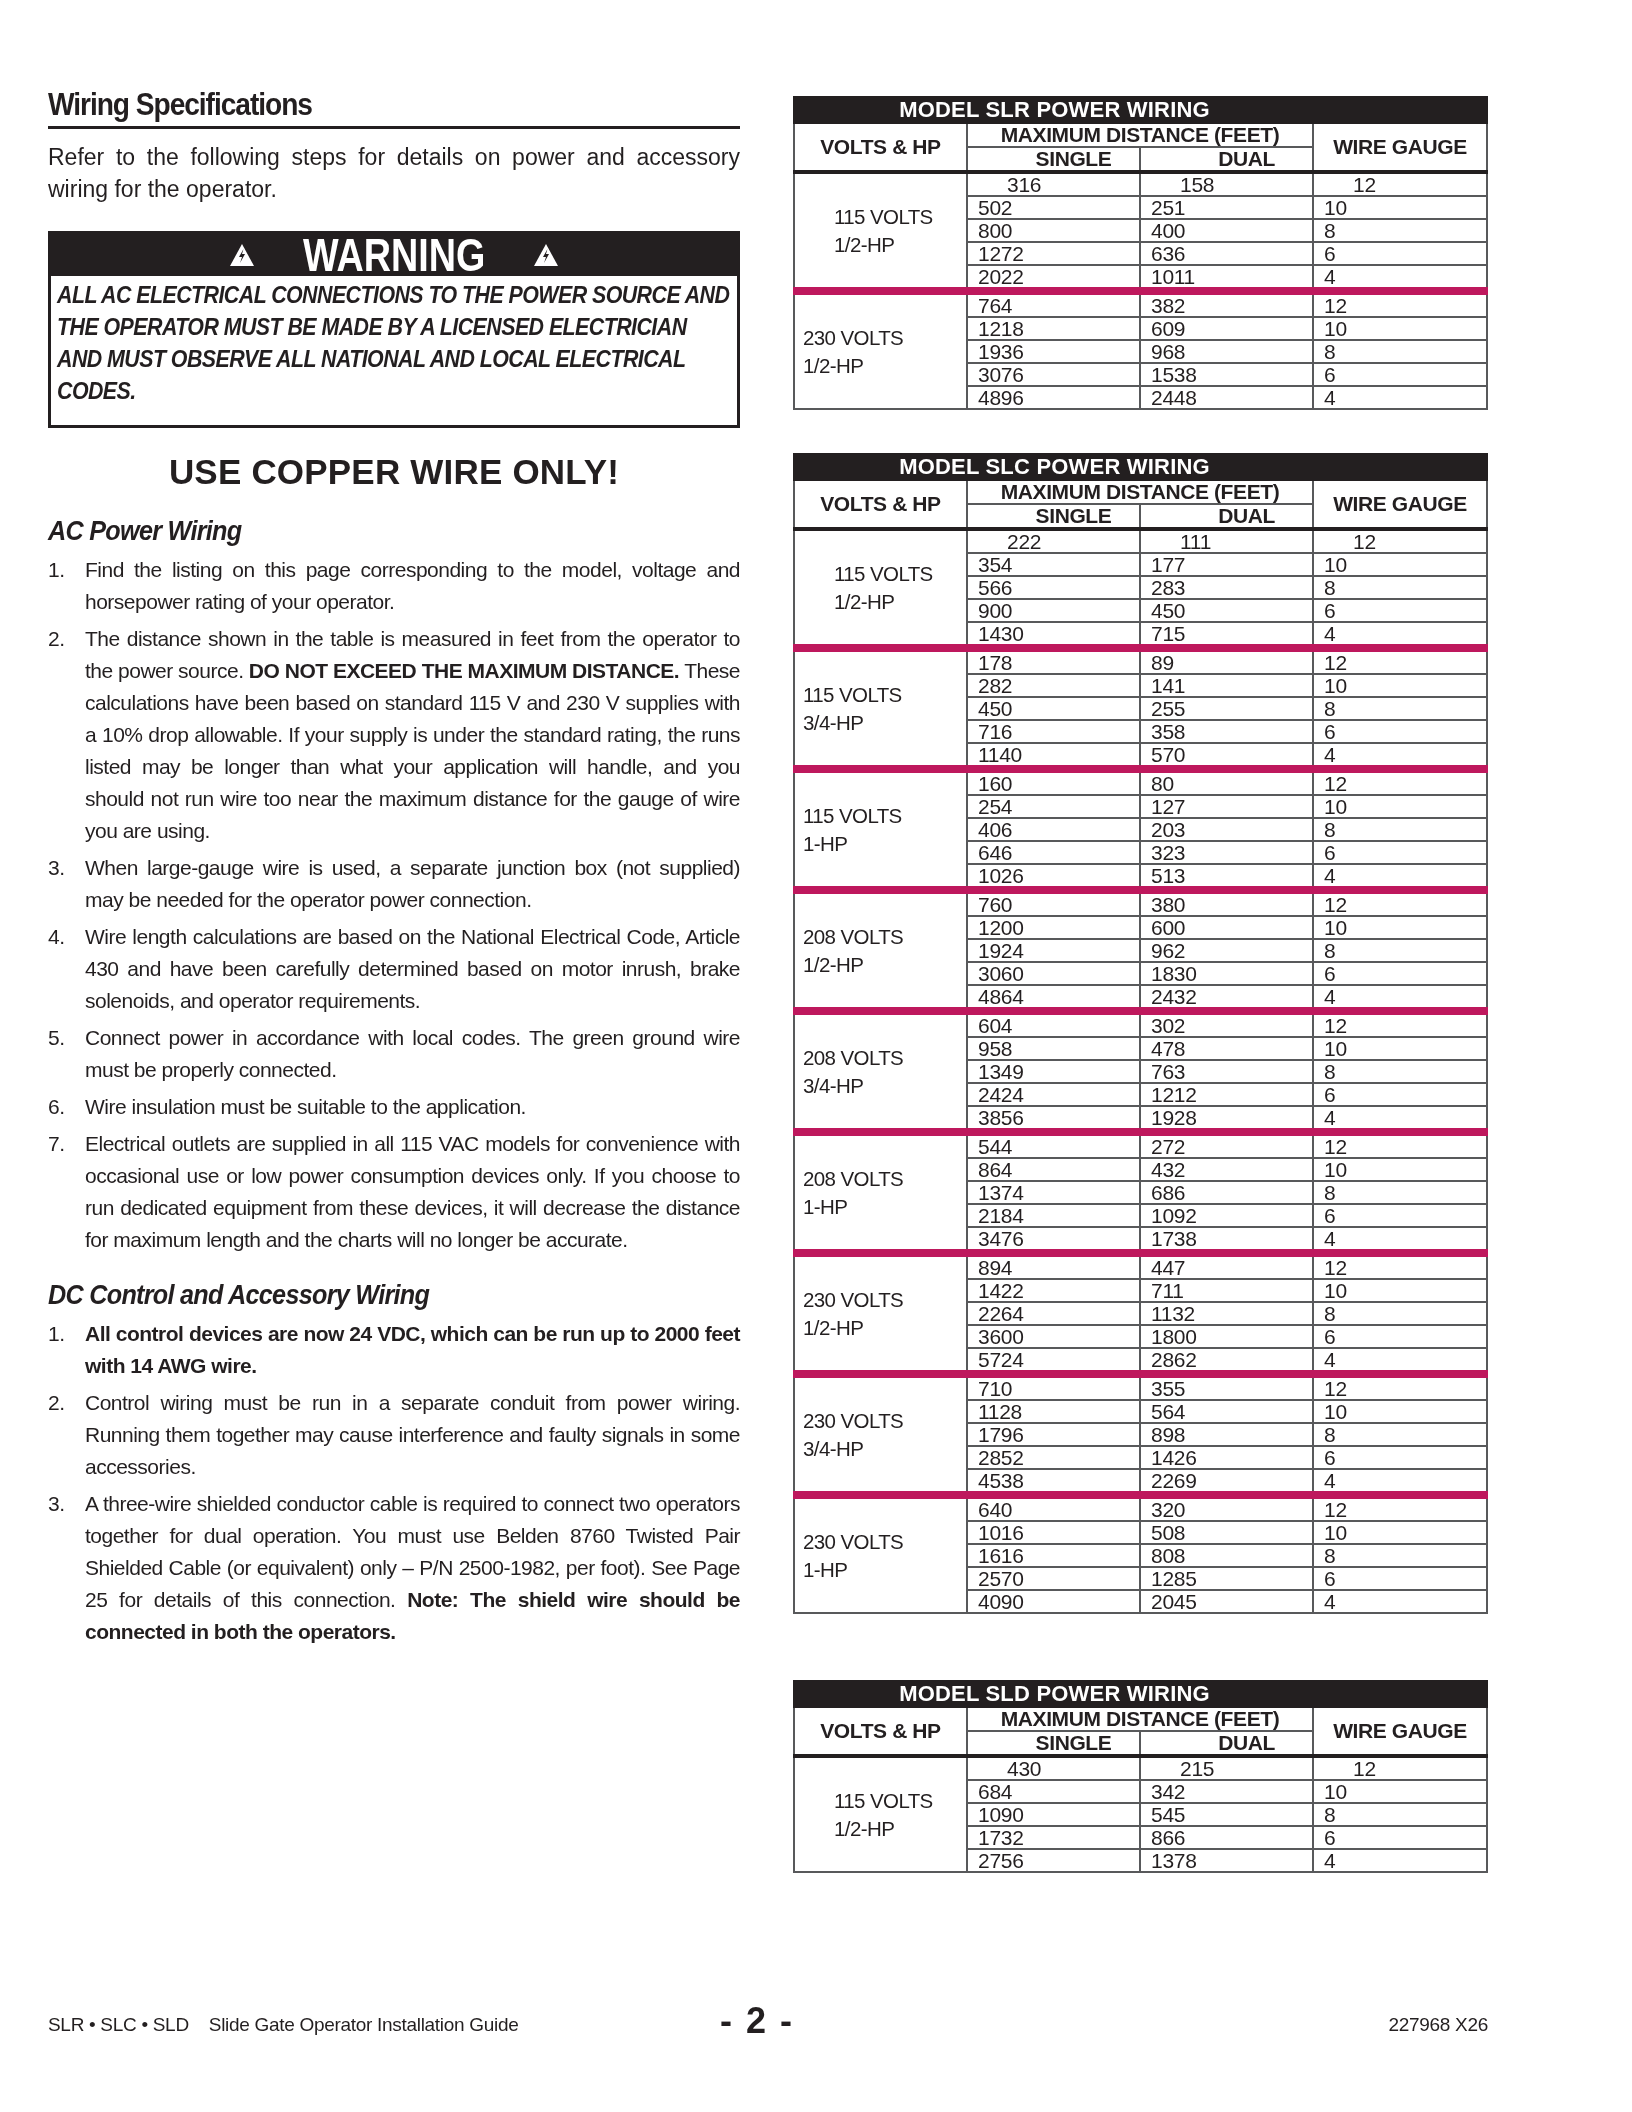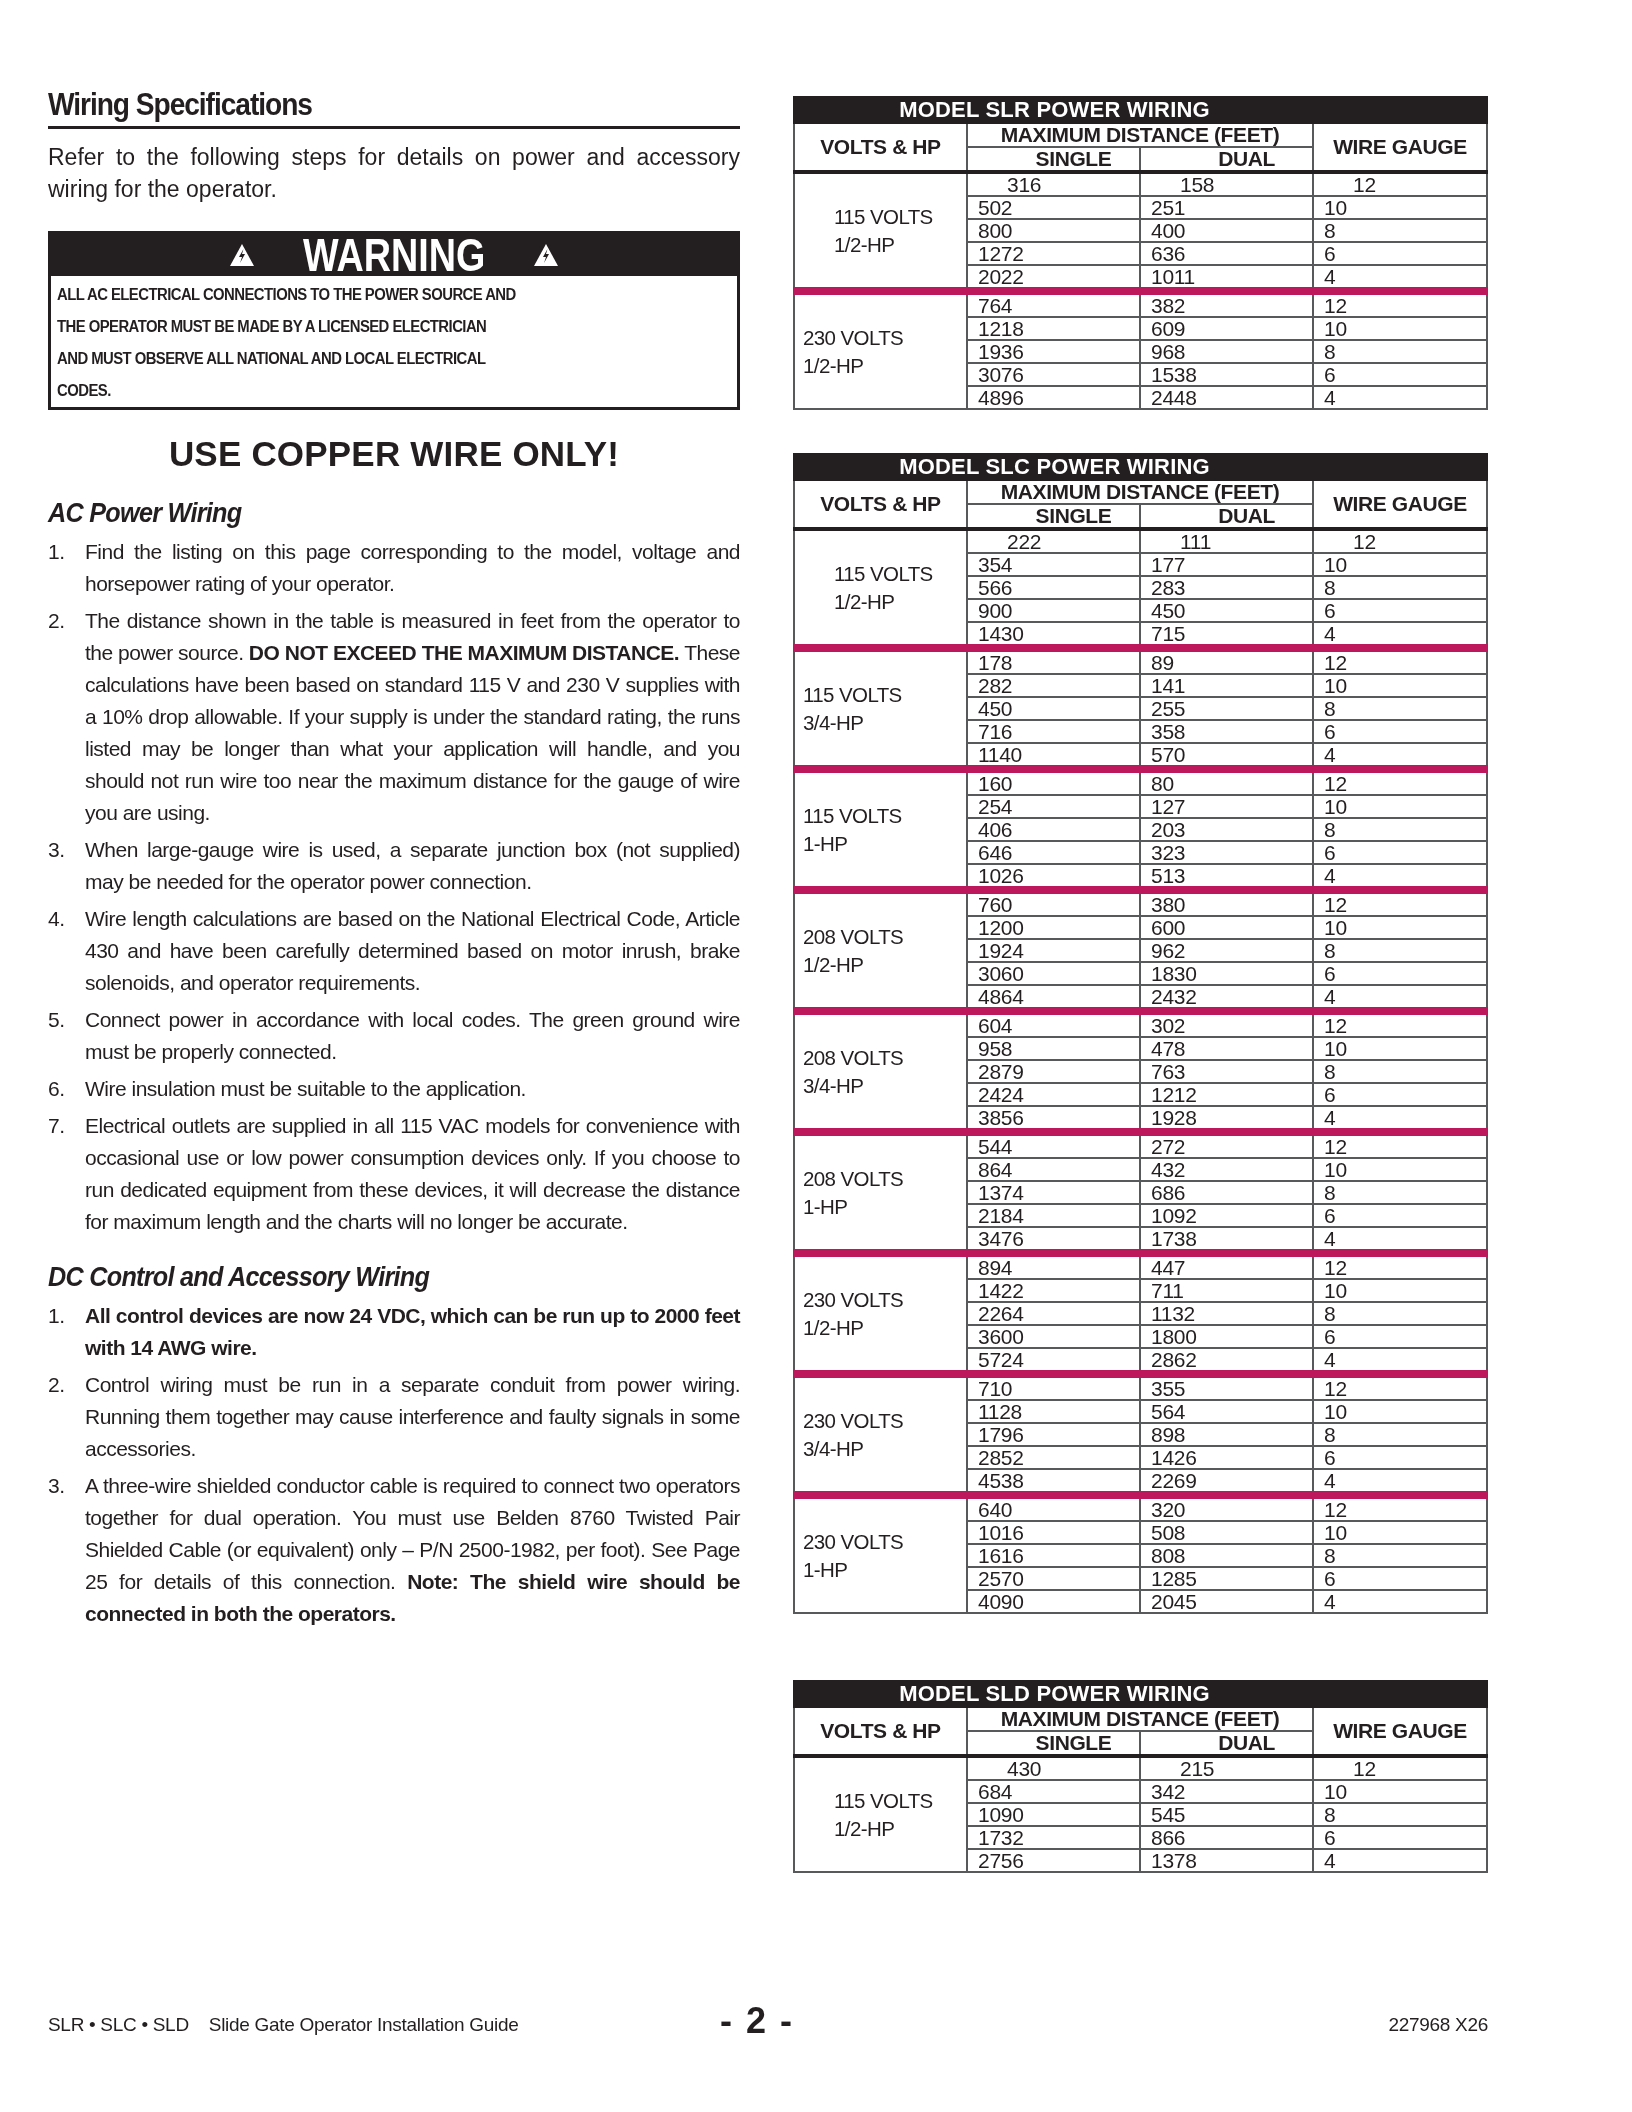--- a/index.html
+++ b/index.html
@@ -8,21 +8,21 @@
   
   .left { position: absolute; left: 48px; top: 86px; width: 692px; }
   .page-title { font-family: "Liberation Sans", sans-serif; font-weight: 700; font-size: 32px; letter-spacing: -1.2px; transform: scaleX(0.88); transform-origin: left; white-space: nowrap; margin: 0; line-height: 36px; }
   .title-rule { height: 0; border-top: 3px solid #231f20; margin-top: 4px; }
   .intro { font-size: 23px; line-height: 32px; text-align: justify; margin: 12px 0 0 0; }
 
   .warning-box { margin-top: 26px; border: 3px solid #231f20; }
   .warning-head { background: #231f20; color: #fff; text-align: center; height: 42px; display: flex; align-items: center; justify-content: center; gap: 28px; }
   .warning-head .wtext { font-weight: 700; font-size: 46px; letter-spacing: 0; transform: scaleX(0.82); display: inline-block; line-height: 42px; }
   .warn-icon { width: 26px; height: 24px; display: inline-block; }
-  .warning-body { padding: 3px 6px 0 6px; font-weight: 700; font-size: 16px; line-height: 32px; text-align: justify; text-align-last: left; letter-spacing: -0.6px; }
+  .warning-body { padding: 3px 6px 18px 6px; font-weight: 700; font-size: 23px; line-height: 32px; text-align: justify; text-align-last: left; letter-spacing: -0.6px; font-style: italic; }
   .warning-body span { display: block; transform: scaleX(0.93); transform-origin: left; width: 107.5%; }
 
   .copper { text-align: center; font-weight: 700; font-size: 35px; margin: 24px 0 0 0; line-height: 40px; letter-spacing: 0.2px; }
 
   .section-h { font-weight: 700; font-style: italic; font-size: 28px; margin: 22px 0 6px 0; line-height: 34px; letter-spacing: -0.8px; transform: scaleX(0.9); transform-origin: left; white-space: nowrap; }
   ol.steps { list-style: none; padding: 0; margin: 0; }
   ol.steps li { position: relative; padding-left: 37px; font-size: 21px; line-height: 32px; text-align: justify; margin-bottom: 5px; letter-spacing: -0.5px; }
   ol.steps li .num { position: absolute; left: 0; top: 0; }
   .b { font-weight: 700; }
 
@@ -326,21 +326,21 @@
           <td>604</td>
           <td>302</td>
           <td>12</td>
         </tr>
         <tr class="">
           <td>958</td>
           <td>478</td>
           <td>10</td>
         </tr>
         <tr class="">
-          <td>2879</td>
+          <td>1349</td>
           <td>763</td>
           <td>8</td>
         </tr>
         <tr class="">
           <td>2424</td>
           <td>1212</td>
           <td>6</td>
         </tr>
         <tr class="">
           <td>3856</td>

